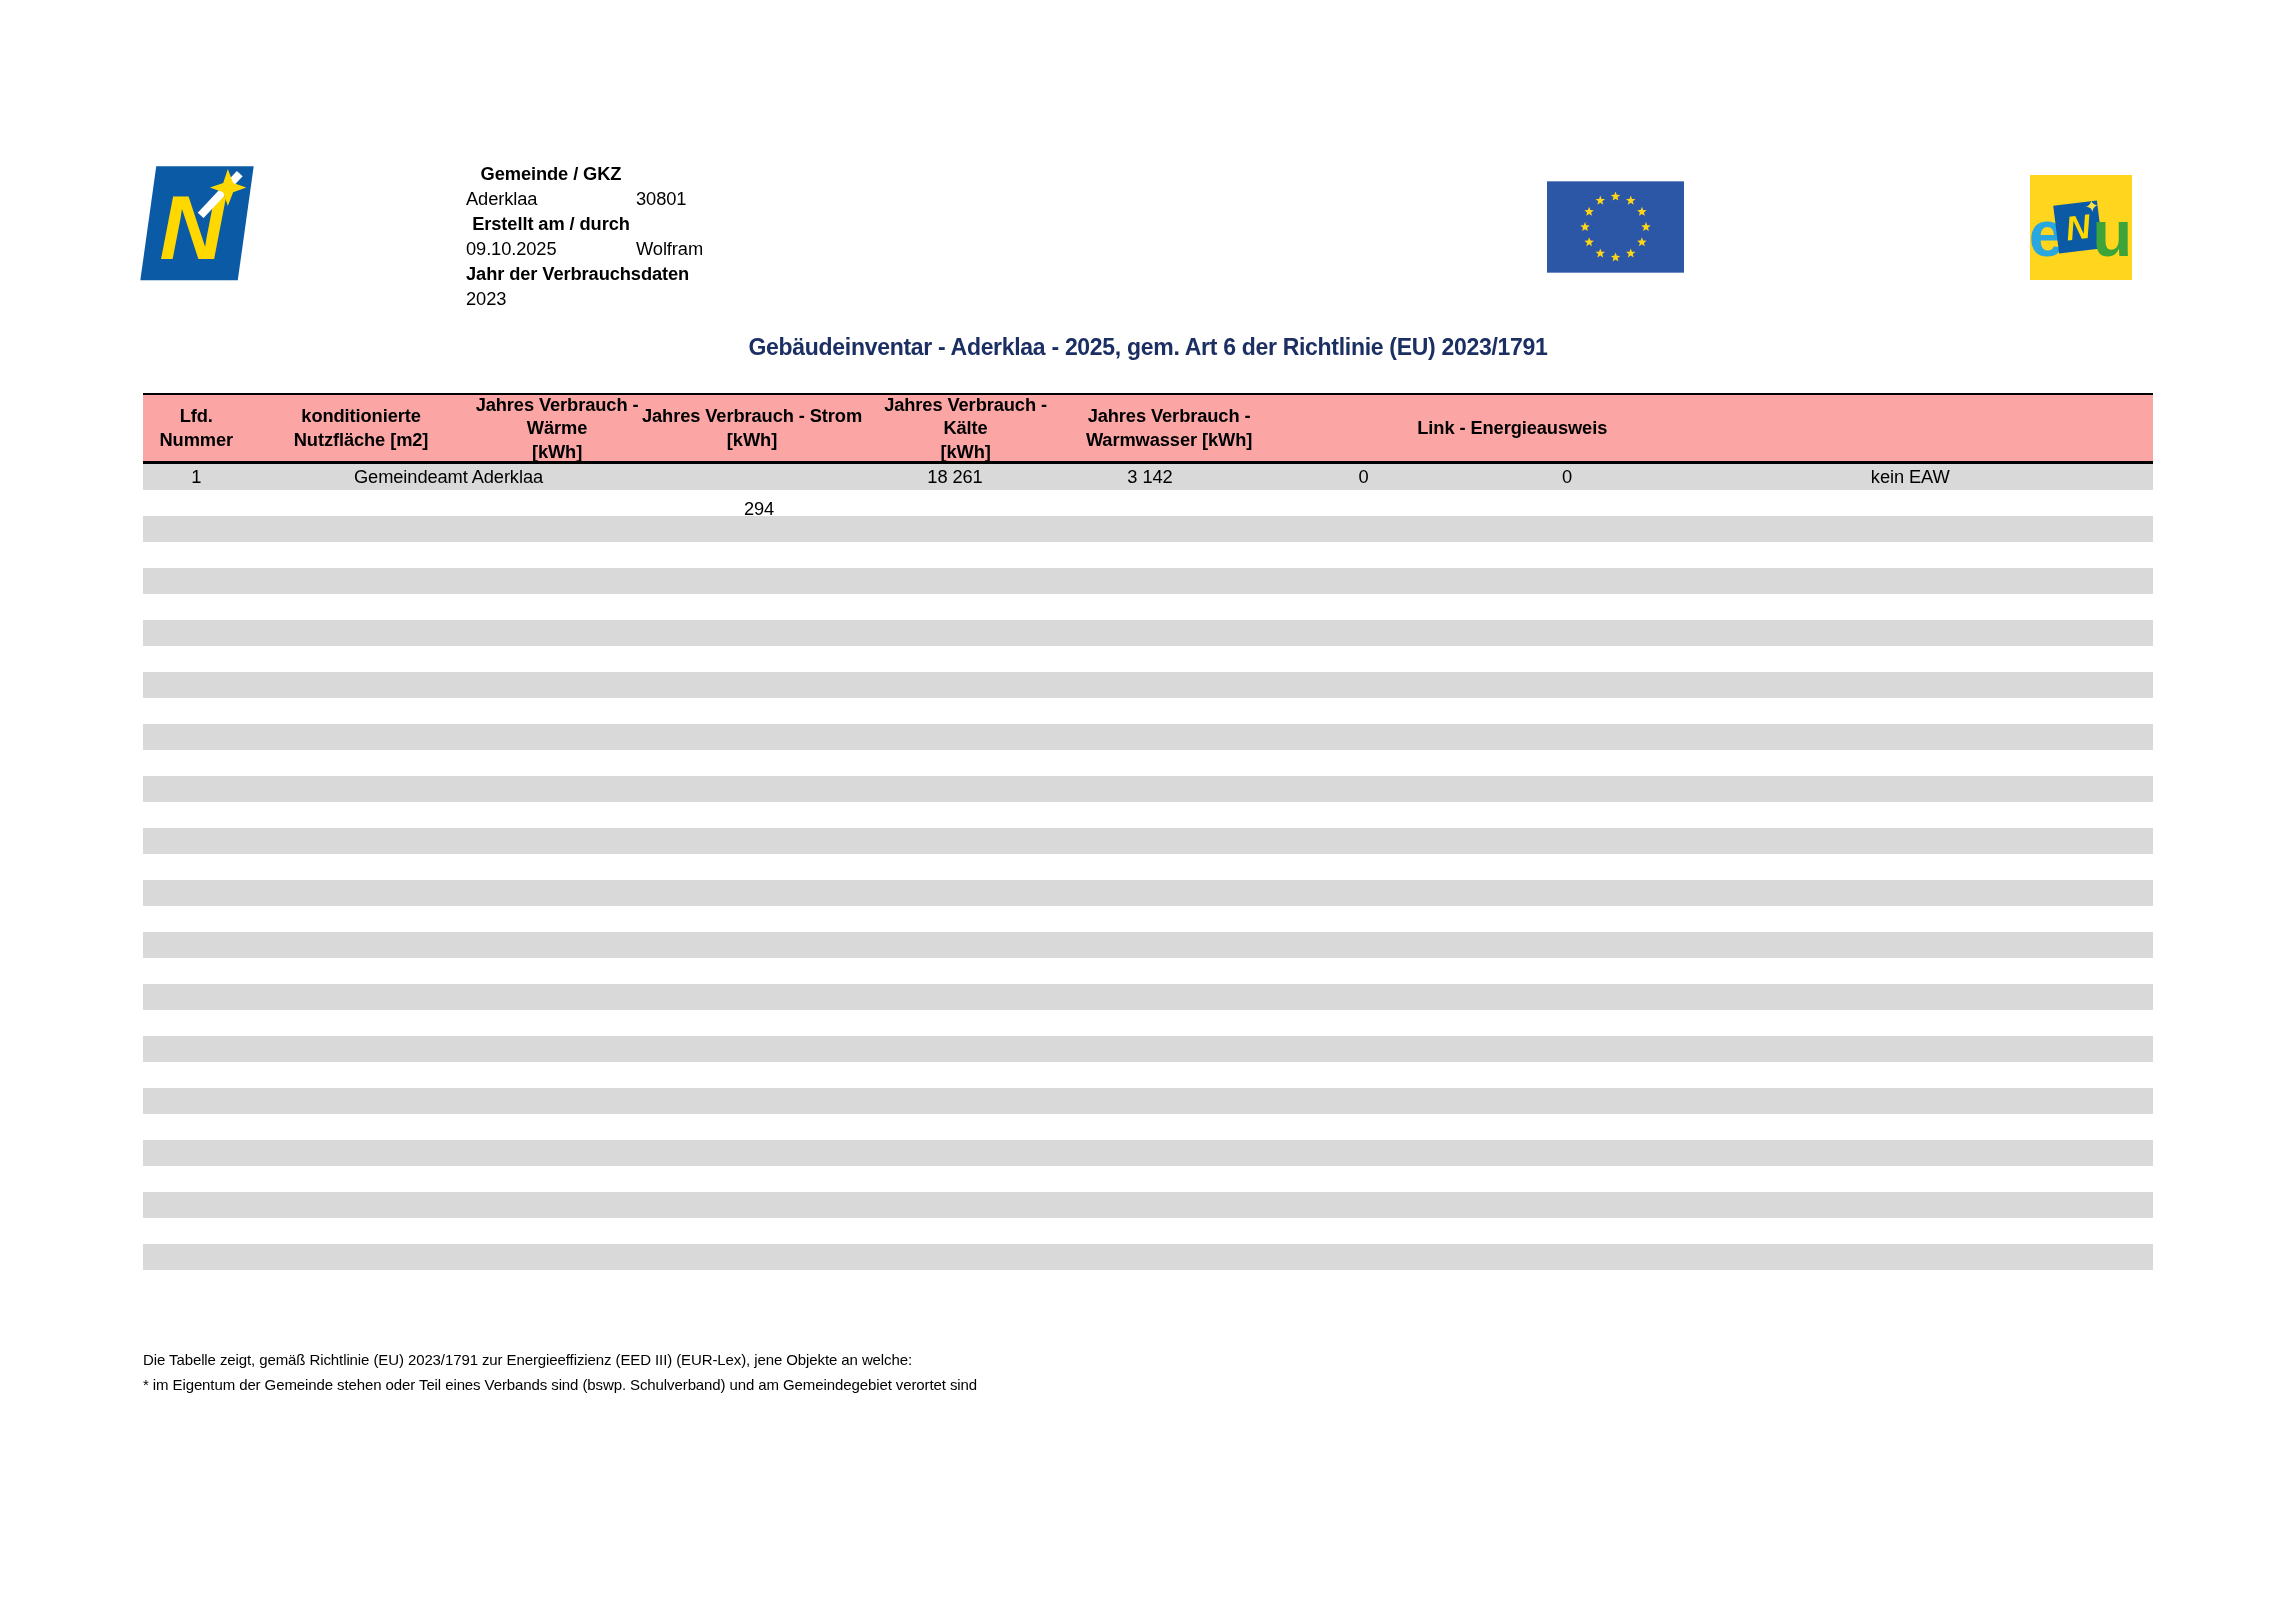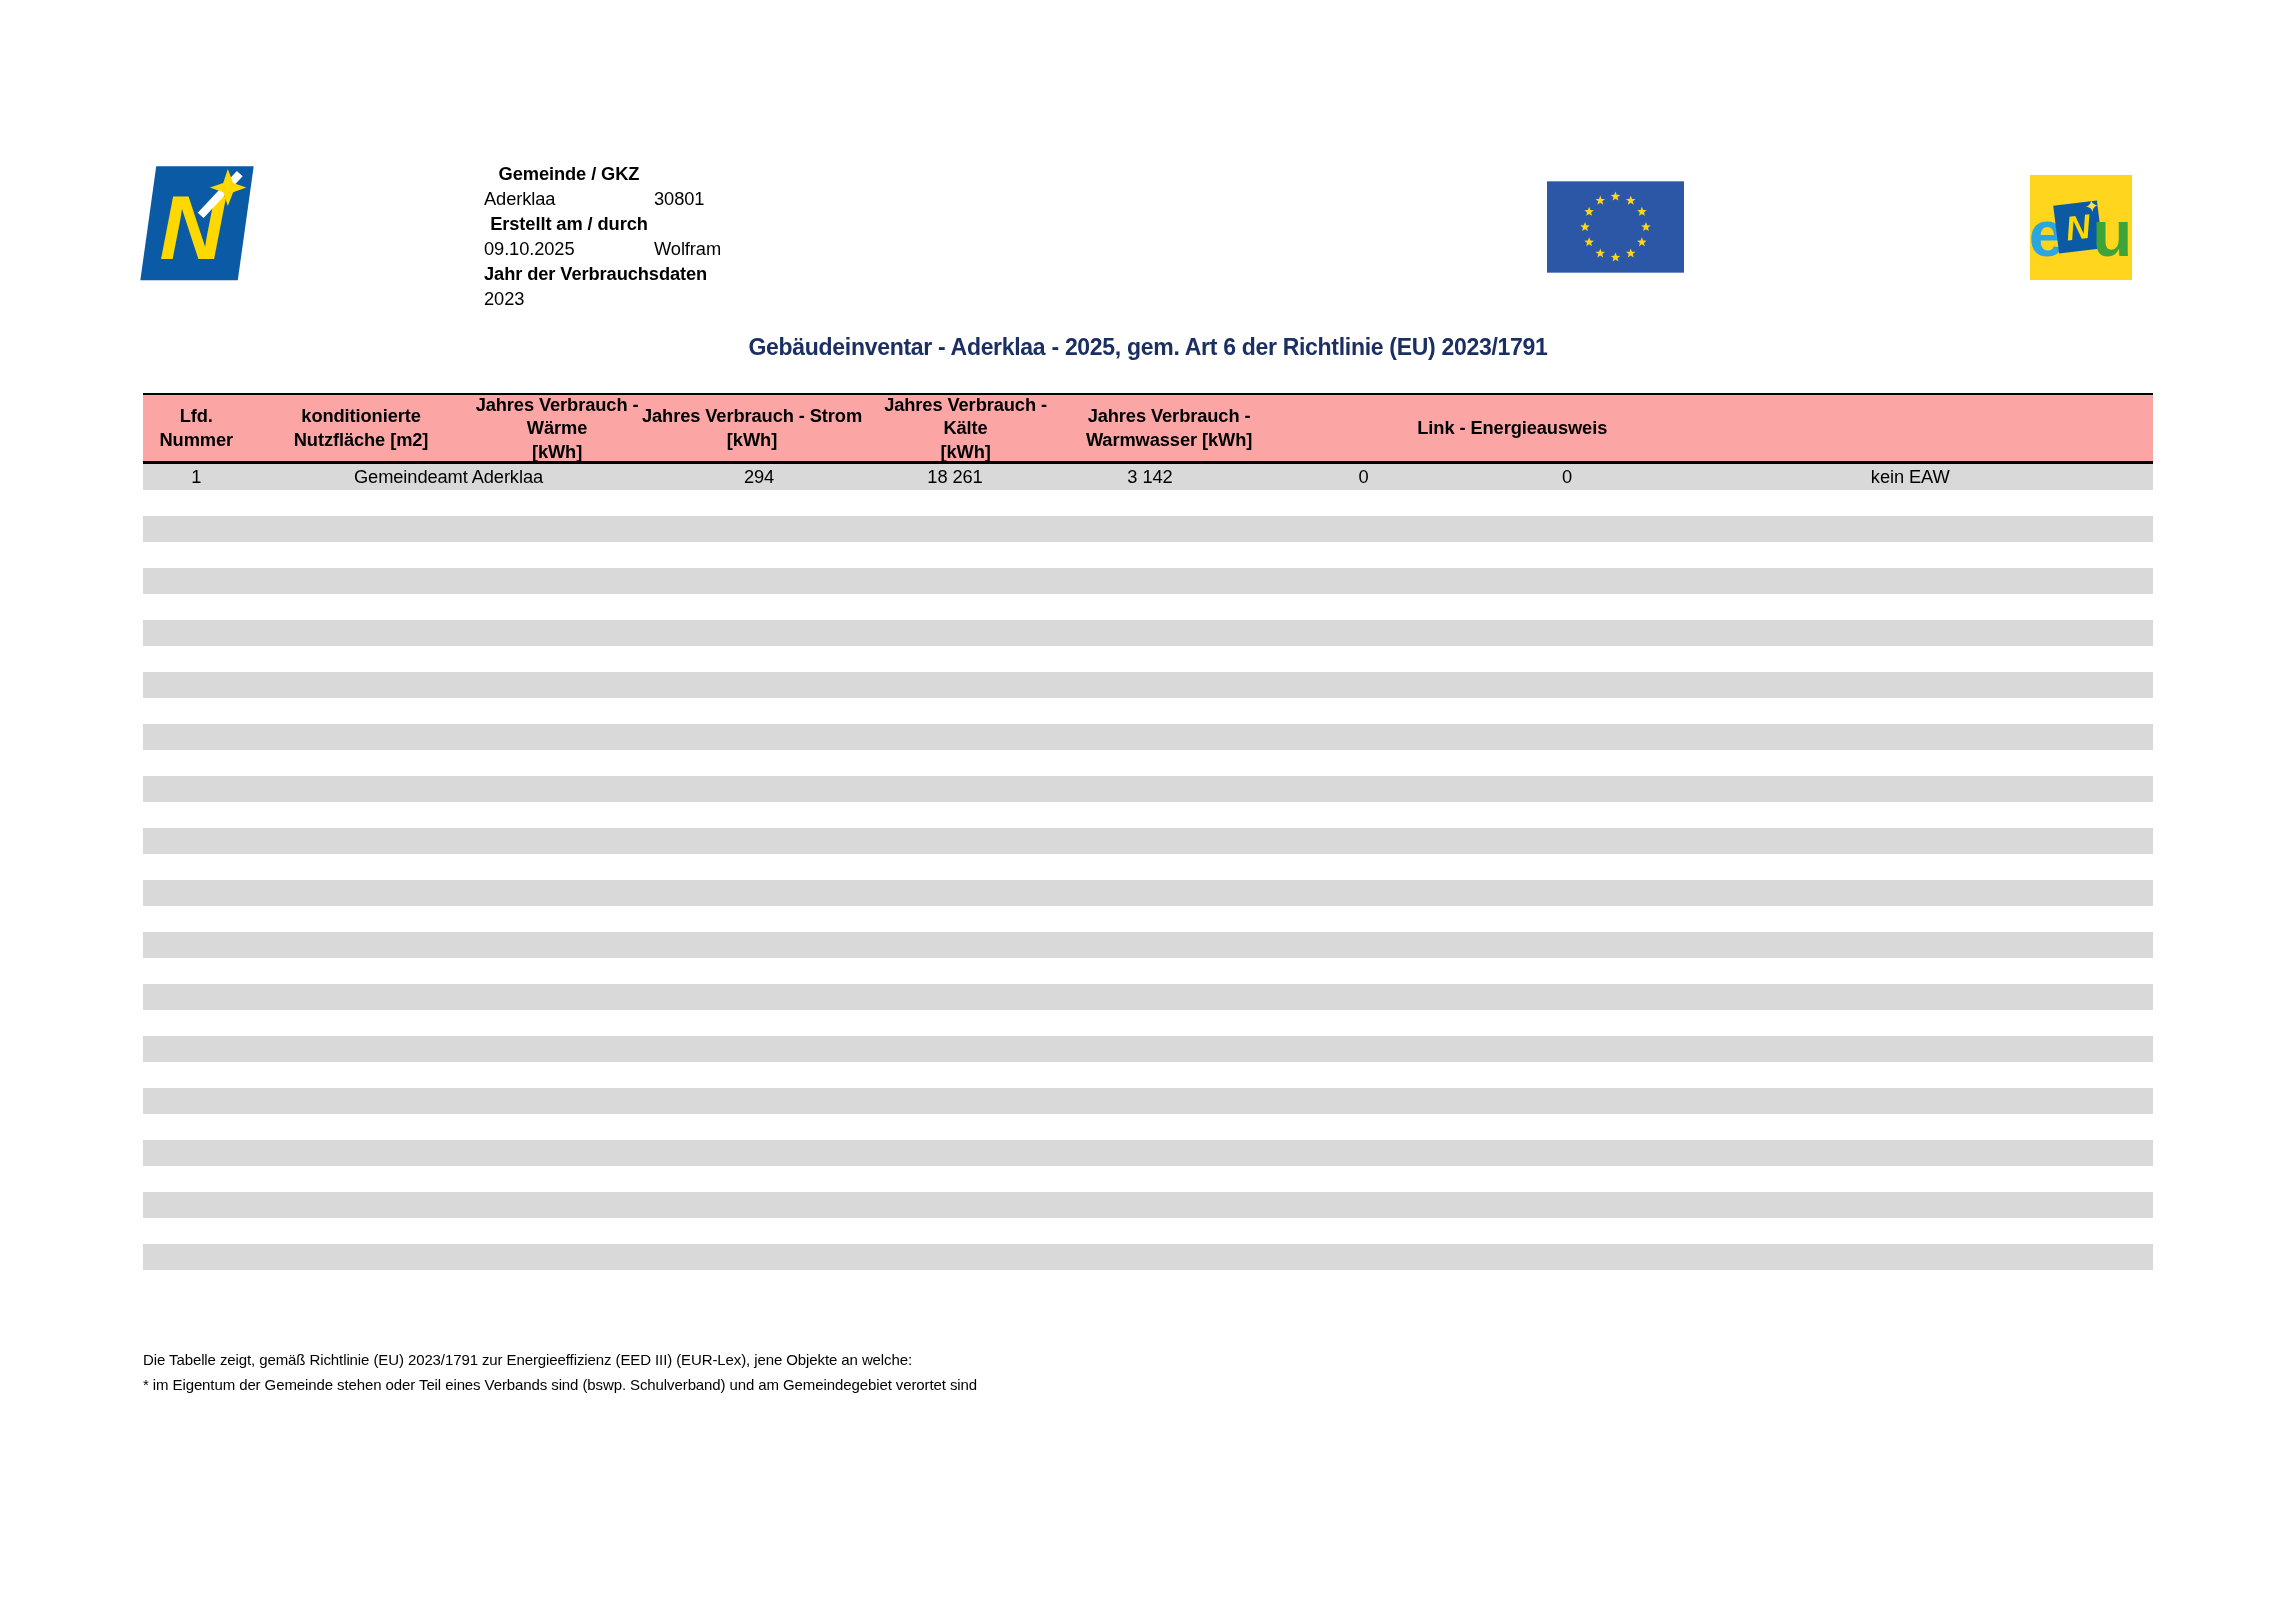--- a/index.html
+++ b/index.html
@@ -19,21 +19,21 @@
   .enu-e{position:absolute;left:-1.3px;bottom:14.4px;font-size:65px;font-weight:bold;color:var(--enu-e);line-height:1;}
   .enu-tile{
     position:absolute;left:26px;top:27.5px;width:44px;height:48px;background:var(--noe-blue);
     transform:rotate(-7deg);display:flex;align-items:center;justify-content:center;
   }
   .enu-n{font-size:34px;font-weight:bold;font-style:italic;color:var(--noe-yellow);line-height:1;}
   .enu-star{position:absolute;top:-2.6px;right:-1.3px;font-size:17px;color:#ffe24a;line-height:1;}
   .enu-u{position:absolute;right:0px;bottom:14.4px;font-size:65px;font-weight:bold;color:var(--enu-u);line-height:1;}
 
   
-  .meta{position:absolute;left:484px;top:161px;width:340px;font-size:18.3px;line-height:25px;}
+  .meta{position:absolute;left:466px;top:161px;width:340px;font-size:18.3px;line-height:25px;}
   .meta-label{width:170px;font-weight:bold;text-align:center;white-space:nowrap;}
   .meta-values{display:flex;}
   .meta-value{width:170px;text-align:left;white-space:nowrap;}
 
   
   .title{
     position:absolute;left:143px;top:334px;width:2010px;text-align:center;
     font-size:23px;font-weight:bold;color:var(--navy);white-space:nowrap;letter-spacing:-0.3px;
   }
 
@@ -135,21 +135,21 @@
         <div class="th" style="width: 10.25%;">Jahres Verbrauch - Kälte
 [kWh]</div>
         <div class="th" style="width: 10%;">Jahres Verbrauch -
 Warmwasser [kWh]</div>
         <div class="th" style="width: 24.15%;">Link - Energieausweis</div>
       </div>
     <div class="tbody">
         <div class="tr gray">
           <div class="td" style="width: 5.3%;">1</div>
           <div class="td" style="width: 19.8%;">Gemeindeamt Aderklaa</div>
-          <div class="td" style="width: 11.1%;">294</div>
+          <div class="td" style="width: 11.1%; margin-top: 32px;">294</div>
           <div class="td" style="width: 8.4%;">18 261</div>
           <div class="td" style="width: 11%;">3 142</div>
           <div class="td" style="width: 10.25%;">0</div>
           <div class="td" style="width: 10%;">0</div>
           <div class="td" style="width: 24.15%;">kein EAW</div>
         </div>
         <div class="tr white"></div>
         <div class="tr gray"></div>
         <div class="tr white"></div>
         <div class="tr gray"></div>

